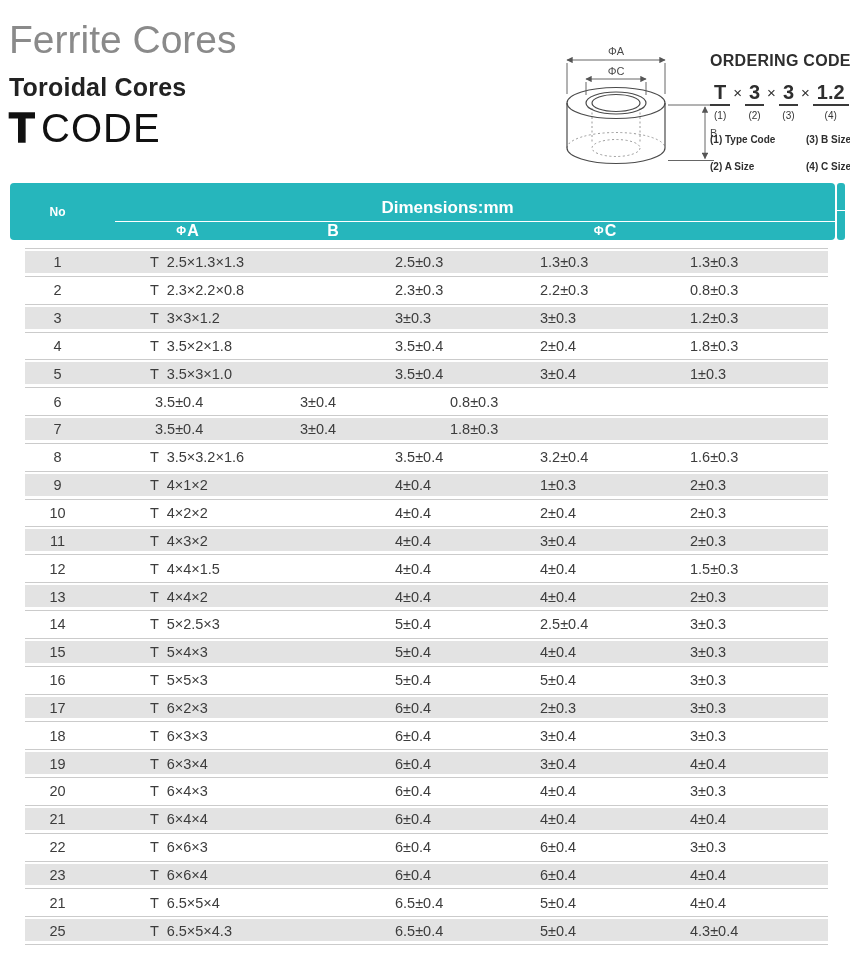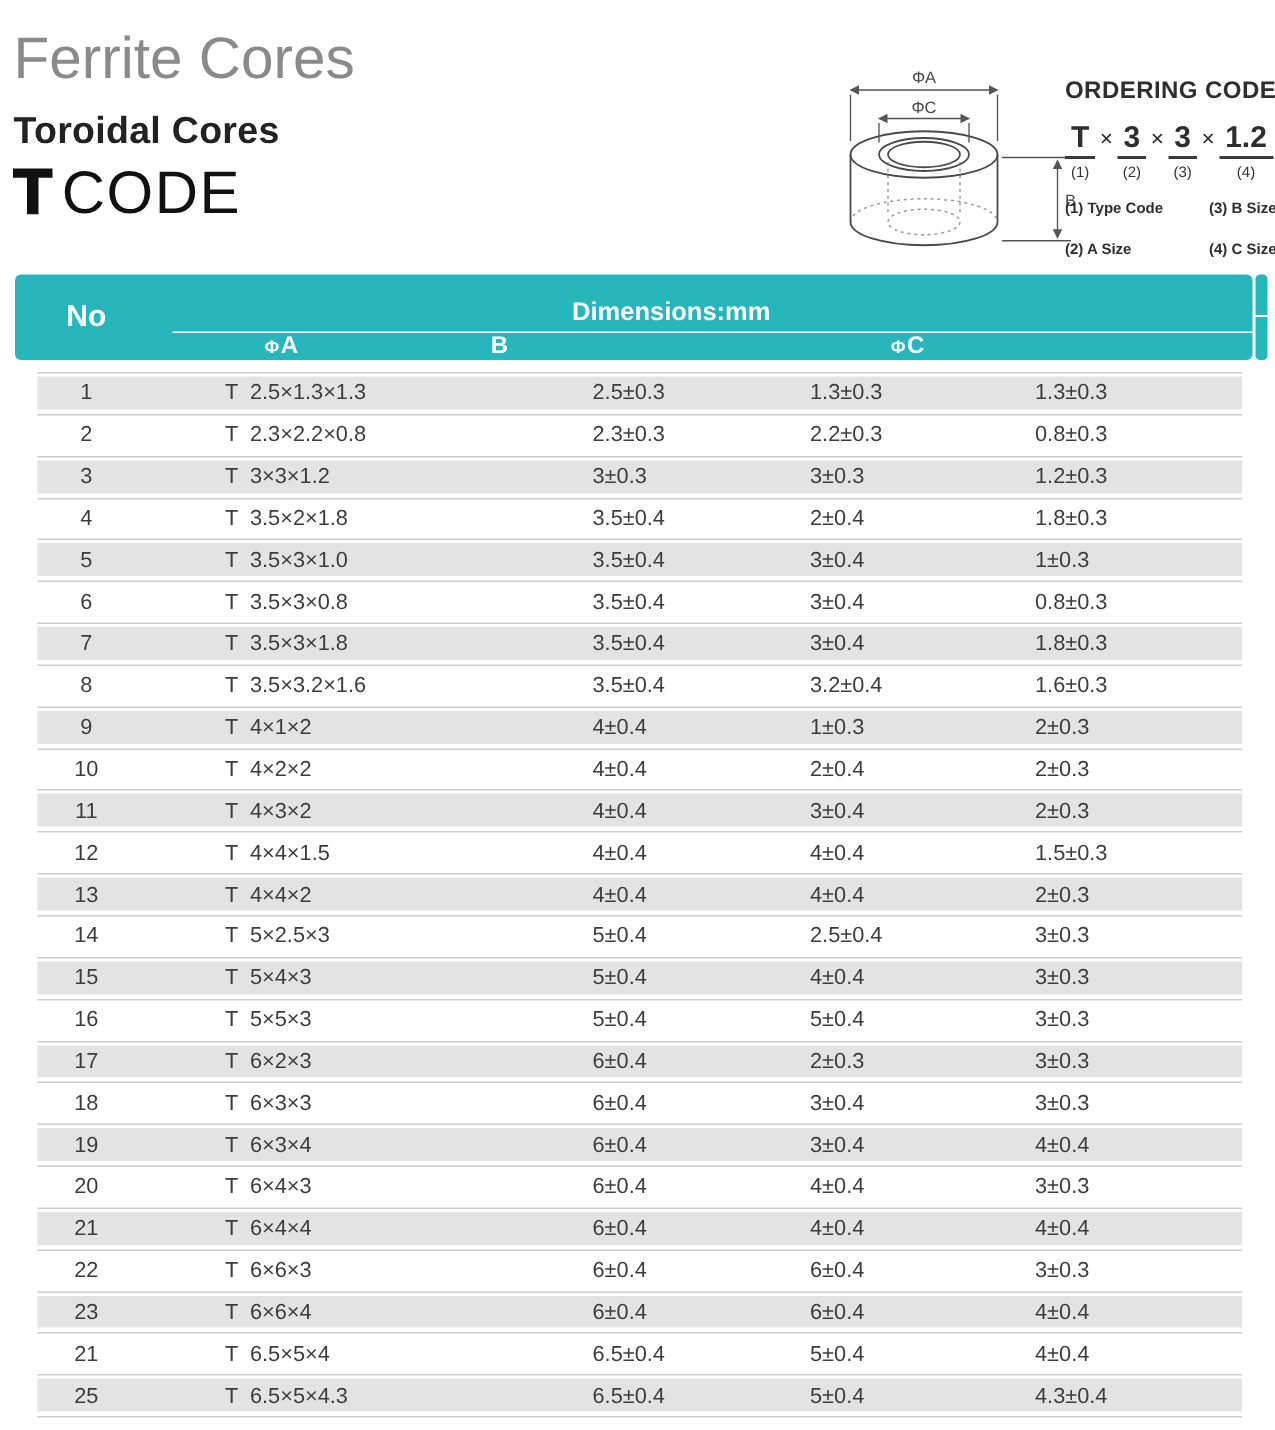--- a/index.html
+++ b/index.html
@@ -27,21 +27,21 @@
   .code-idx{font-size:10px;margin-top:4px;color:#333;}
   .code-x{font-size:15px;font-weight:400;margin:3px 3px 0 3px;line-height:1;}
   .ordering-legend{margin-top:13px;display:grid;grid-template-columns:80px 1fr;row-gap:5px;
     font-size:10px;font-weight:700;white-space:nowrap;color:#2e2e2e;gap:16px;}
   
   .tbl-header{
     position:absolute;left:10px;top:183px;width:825px;height:57px;
     background:#26b6bc;border-radius:4px;display:flex;color:#fff;
   }
   .h-no{width:105px;display:flex;align-items:center;justify-content:center;
-    font-size:20px;font-weight:700;box-sizing:border-box;padding-right:10px;text-align:right;}
+    font-size:12px;font-weight:700;box-sizing:border-box;padding-right:10px;text-align:right;}
   .h-spec{width:240px;display:flex;align-items:center;justify-content:center;
     font-size:20px;font-weight:700;box-sizing:border-box;padding-right:40px;}
   .h-dims{flex:1;display:flex;flex-direction:column;margin-top:12px;}
   .h-dims-title{height:28px;display:flex;align-items:center;justify-content:center;
     font-size:17px;font-weight:700;border-bottom:1.5px solid #ffffff;box-sizing:border-box;padding-right:55px;}
   .h-dims-cols{flex:1;display:flex;}
   .h-col{display:flex;align-items:center;justify-content:center;font-size:16px;font-weight:700;box-sizing:border-box;}
   .h-col-a{width:145px;}
   .h-col-b{width:145px;}
   .h-col-c{flex:1;padding-right:30px;}
@@ -200,28 +200,26 @@
     </div>
     <div class="row alt">
       <div class="cell c-no">5</div>
       <div class="cell c-spec">T  3.5×3×1.0</div>
       <div class="cell c-a">3.5±0.4</div>
       <div class="cell c-b">3±0.4</div>
       <div class="cell c-c">1±0.3</div>
     </div>
     <div class="row">
       <div class="cell c-no">6</div>
-      <div class="cell c-spec">T  3.5×3×0.8</div>
       <div class="cell c-a">3.5±0.4</div>
       <div class="cell c-b">3±0.4</div>
       <div class="cell c-c">0.8±0.3</div>
     </div>
     <div class="row alt">
       <div class="cell c-no">7</div>
-      <div class="cell c-spec">T  3.5×3×1.8</div>
       <div class="cell c-a">3.5±0.4</div>
       <div class="cell c-b">3±0.4</div>
       <div class="cell c-c">1.8±0.3</div>
     </div>
     <div class="row">
       <div class="cell c-no">8</div>
       <div class="cell c-spec">T  3.5×3.2×1.6</div>
       <div class="cell c-a">3.5±0.4</div>
       <div class="cell c-b">3.2±0.4</div>
       <div class="cell c-c">1.6±0.3</div>

